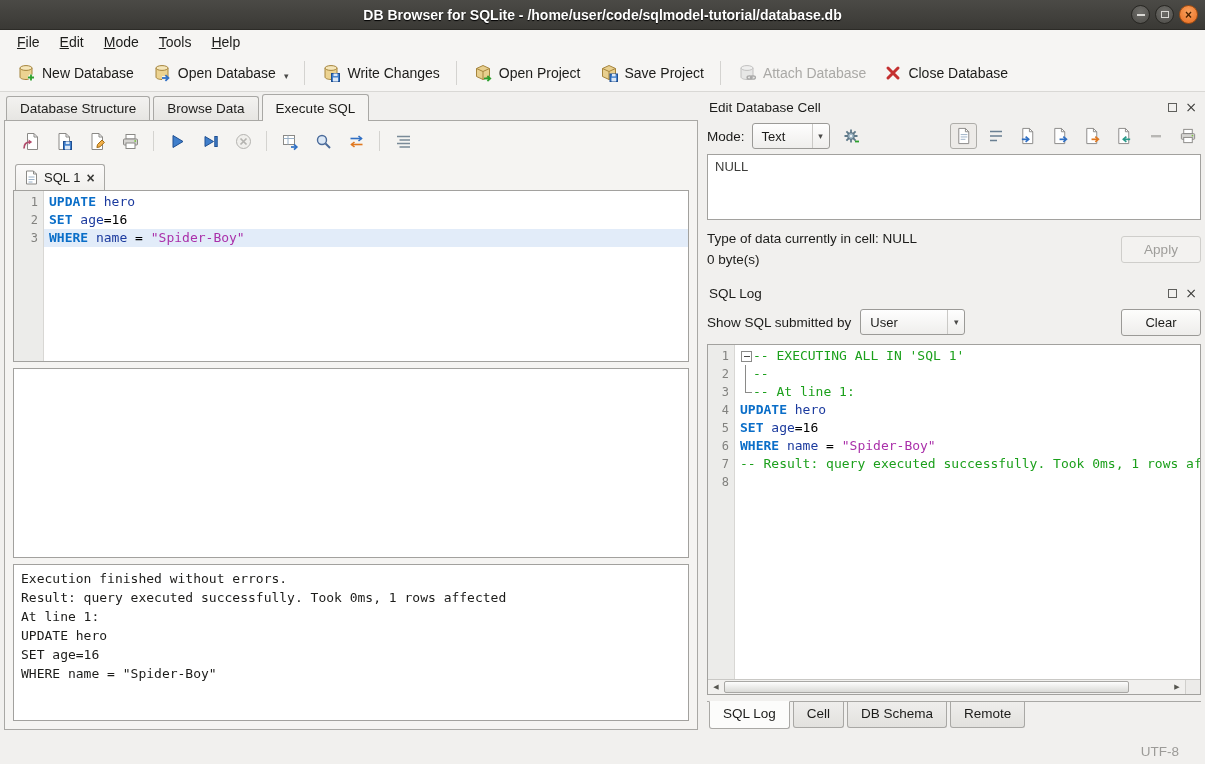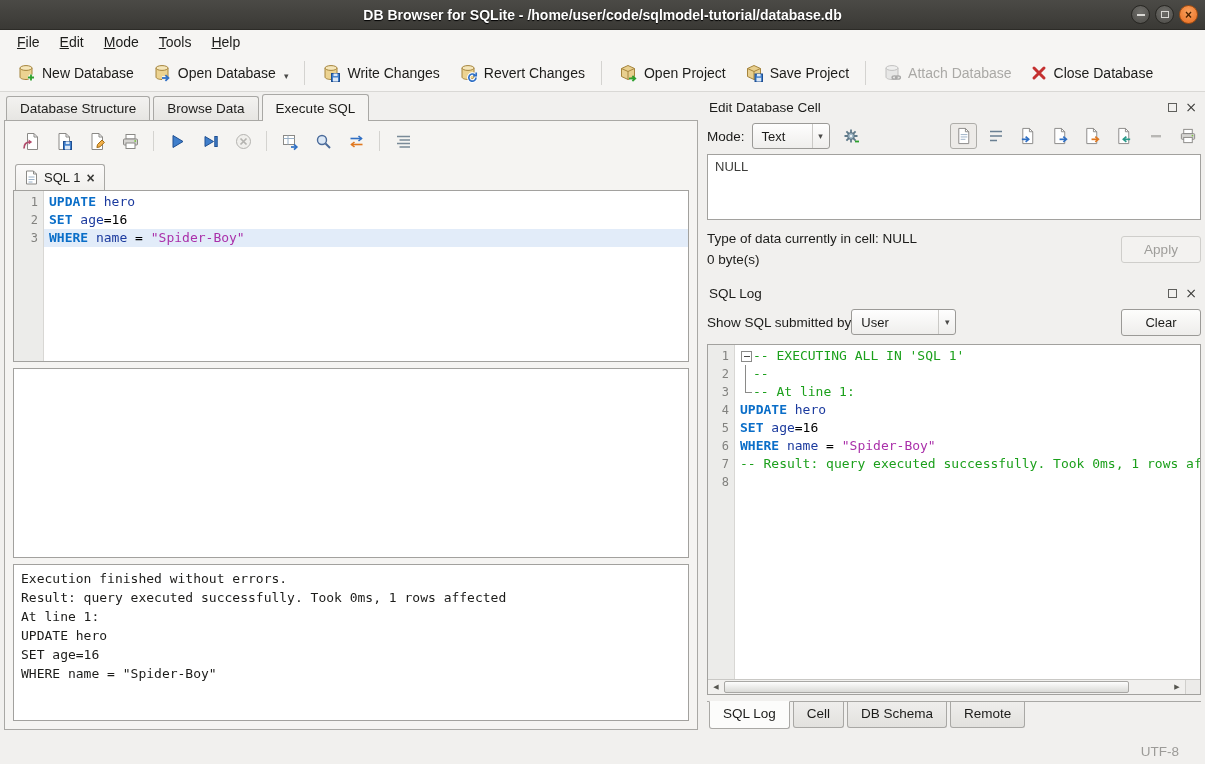--- a/index.html
+++ b/index.html
@@ -89,21 +89,21 @@
   .cell-icons .sbtn { width:27px; height:26px; }
 
   .cell-content { height:66px; flex:0 0 66px; border:1px solid #a2a19e; background:#fff; margin-top:2px; font-size:13px; padding:4px 7px; color:#3c3c3a; }
 
   .type-row { margin-top:8px; display:flex; align-items:center; }
   .type-texts { flex:1; }
   .type-texts div { line-height:21px; }
   .apply-btn { width:80px; height:27px; background:#f3f2f0; border:1px solid #cfcecb; border-radius:3px; color:#9e9d9a; display:flex; align-items:center; justify-content:center; font-size:13.5px; }
 
   .log-header { margin-top:12px; }
-  .filter-row { height:28px; flex:0 0 28px; display:flex; align-items:center; margin-top:4px; }
+  .filter-row { height:28px; flex:0 0 28px; display:flex; align-items:center; gap:9px; margin-top:4px; }
   .btn { height:27px; padding:0 16px; background:linear-gradient(#fdfdfc,#eeedeb); border:1px solid #9b9a97; border-radius:3px; display:flex; align-items:center; justify-content:center; cursor:pointer; font-size:13px; }
   .clear-btn { margin-left:auto; width:80px; }
 
   .log-wrap { flex:1; min-height:0; border:1px solid #a2a19e; background:#fff; margin-top:8px; display:flex; flex-direction:column; }
   .log-view { flex:1; min-height:0; display:flex; font-family:"DejaVu Sans Mono", monospace; font-size:13px; overflow:hidden; }
   .log-view .gutter { width:27px; flex:0 0 27px; }
   .hscroll { height:15px; flex:0 0 15px; border-top:1px solid #c9c8c5; background:#f1f0ee; display:flex; }
   .hs-btn { width:16px; display:flex; align-items:center; justify-content:center; font-size:7px; color:#55554f; font-family:"DejaVu Sans", sans-serif; cursor:pointer; }
   .hs-track { flex:1; position:relative; }
   .hs-thumb { position:absolute; left:0; top:1px; bottom:1px; width:91%; background:linear-gradient(#fdfdfd,#dadad7); border:1px solid #a8a7a4; border-radius:2px; cursor:grab; }
@@ -174,32 +174,20 @@
       <span class="ico-wrap">
         <svg width="20" height="20" viewBox="0 0 20 20">
             <path d="M4 5v9c0 1.4 2.7 2.5 6 2.5s6-1.1 6-2.5V5" fill="#ecd391" stroke="#a5843c"></path>
             <ellipse cx="10" cy="5" rx="6" ry="2.4" fill="#f5e6ba" stroke="#a5843c"></ellipse>
             <rect x="10.5" y="10.5" width="8" height="8" fill="#3f7ecb" stroke="#1e4f92"></rect>
             <rect x="12.5" y="10.5" width="4" height="2.6" fill="#dce8f6"></rect>
             <rect x="12" y="14.5" width="5" height="4" fill="#dce8f6"></rect>
           </svg>
       </span>
       <span>Write Changes</span>
-    </div>
-    <div class="tbtn">
-      <span class="ico-wrap">
-        <svg width="20" height="20" viewBox="0 0 20 20">
-            <path d="M4 5v9c0 1.4 2.7 2.5 6 2.5s6-1.1 6-2.5V5" fill="#ecd391" stroke="#a5843c"></path>
-            <ellipse cx="10" cy="5" rx="6" ry="2.4" fill="#f5e6ba" stroke="#a5843c"></ellipse>
-            <path d="M18 14.6a3.6 3.6 0 1 1-1.1-2.6" fill="none" stroke="#fff" stroke-width="3.4"></path>
-            <path d="M18 14.6a3.6 3.6 0 1 1-1.1-2.6" fill="none" stroke="#2f6fc4" stroke-width="1.7"></path>
-            <path d="M18.2 9.6v3h-3" fill="none" stroke="#2f6fc4" stroke-width="1.7"></path>
-          </svg>
-      </span>
-      <span>Revert Changes</span>
     </div>
     <div class="tsep"></div>
     <div class="tbtn">
       <span class="ico-wrap">
         <svg width="20" height="20" viewBox="0 0 20 20">
             <path d="M10 2.5l6.5 3v8l-6.5 3-6.5-3v-8z" fill="#e8cf8e" stroke="#a5843c"></path>
             <path d="M3.5 5.5l6.5 3 6.5-3M10 8.5v8" fill="none" stroke="#a5843c"></path>
             <path d="M11 15.5h5" stroke="#2ea02e" stroke-width="1.8"></path>
             <path d="M14.4 13l2.8 2.5-2.8 2.5" fill="none" stroke="#2ea02e" stroke-width="1.8"></path>
           </svg>

